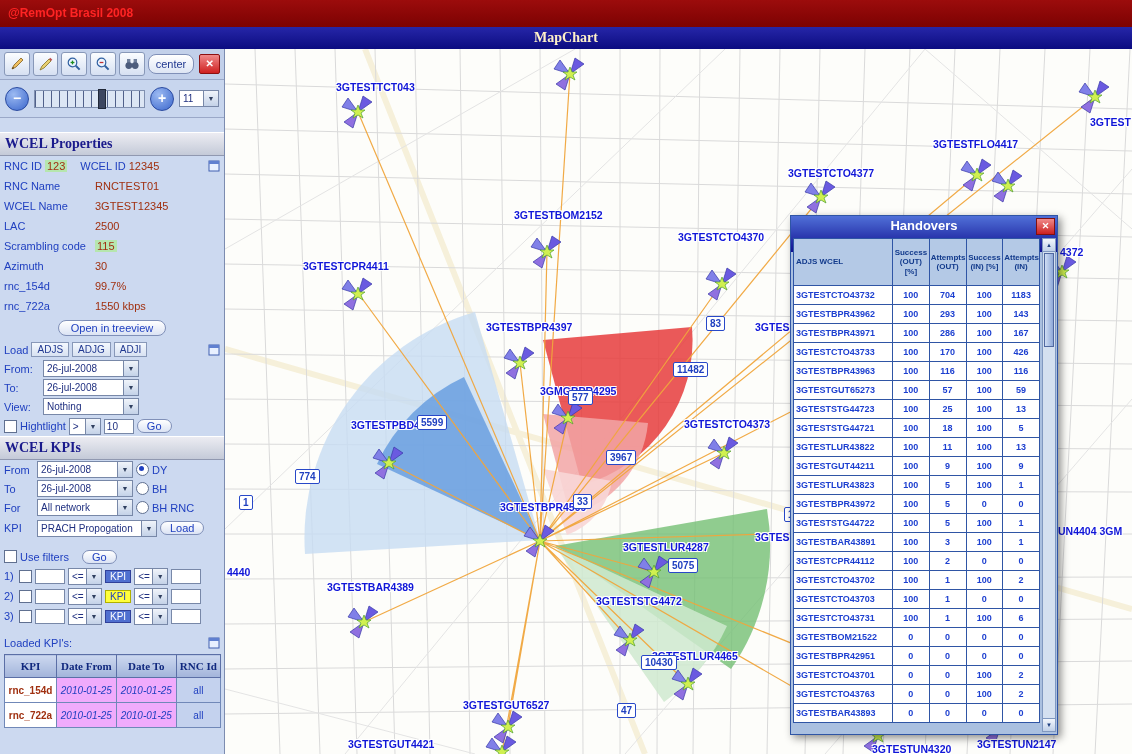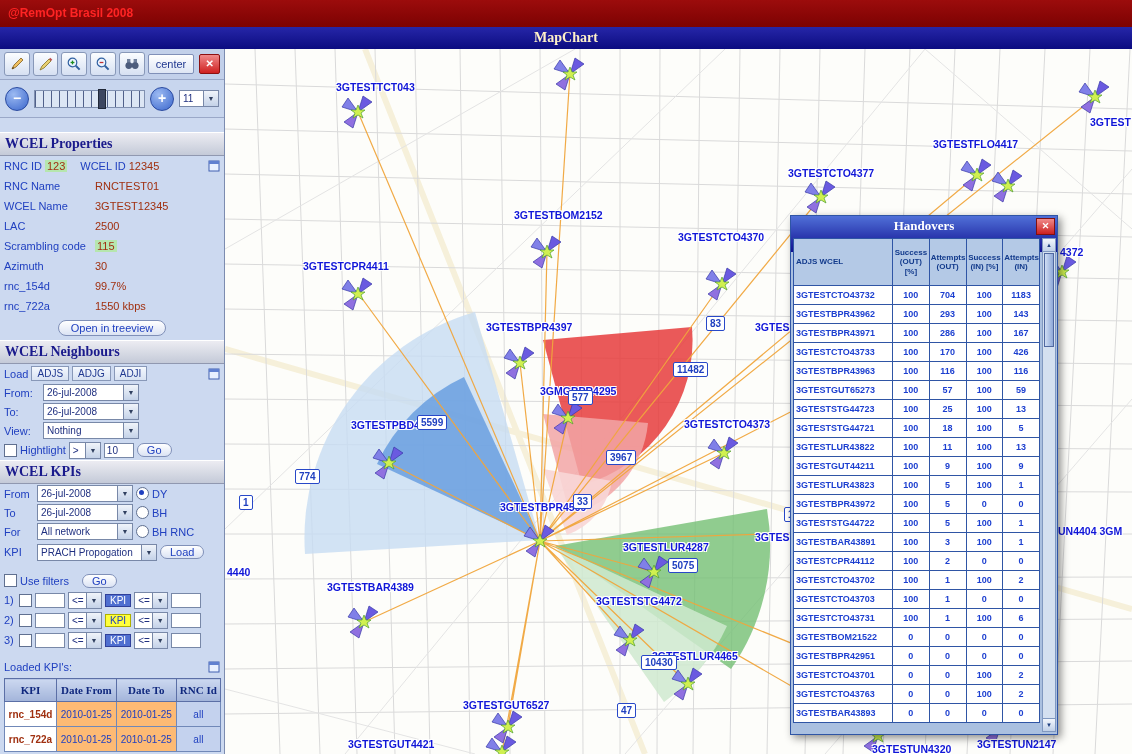--- a/index.html
+++ b/index.html
@@ -13,21 +13,21 @@
           background:linear-gradient(#2626a8,#00006e);color:#fff1c8;text-align:center;
           font-family:"Liberation Serif",serif;font-weight:bold;font-size:14px;line-height:22px;}
   
   .sidebar{position:absolute;left:0;top:49px;width:225px;height:705px;background:#ccd9f0;
            border-right:1px solid #7c8cb0;box-sizing:border-box;color:#2040c0;overflow:hidden;}
   .toolbar{height:30px;display:flex;align-items:center;gap:3px;padding:0 4px;
            background:#c2d0ea;border-bottom:1px solid #9aa8c8;}
   .icon-btn{width:24px;height:22px;background:linear-gradient(#fbfdff,#d6e0f2);
             border:1px solid #8898b8;border-radius:3px;display:flex;align-items:center;justify-content:center;}
   .center-btn{height:20px;padding:0 7px;background:linear-gradient(#ffffff,#dde5f4);
-              border:1px solid #8090b8;border-radius:2px;color:#203890;font-size:11px;}
+              border:1px solid #8090b8;border-radius:8px;color:#203890;font-size:11px;}
   .close-btn{width:19px;height:18px;margin-left:2px;background:linear-gradient(#f08a8a,#cf2020);
              border:1px solid #8c1010;border-radius:2px;color:#fff;font-size:10px;font-weight:bold;
              text-align:center;line-height:17px;}
   .zoomrow{height:37px;display:flex;align-items:center;gap:5px;padding:0 5px;
            background:#c8d6ee;border-bottom:1px solid #9aa8c8;}
   .round-btn{width:22px;height:22px;border-radius:50%;flex:0 0 auto;
              background:radial-gradient(circle at 35% 30%,#9cbaf2,#3a66cc);
              border:1px solid #2a4aa0;color:#fff;font-weight:bold;font-size:14px;
              text-align:center;line-height:20px;}
   .zoom-slider{position:relative;flex:1;height:16px;background:#dce6f4;border:1px solid #8090b0;
@@ -64,35 +64,35 @@
   .mini-input{width:24px;height:13px;background:#fff;border:1px solid #7888a8;font-size:10px;color:#203080;padding:0 2px;}
   .kpi-chip{background:#4f6fd0;color:#fff;font-size:10px;padding:0 4px;border:1px solid #30409a;}
   .style-yellow .kpi-chip{background:#ffff3c;color:#2040c0;border:1px solid #b0b000;}
   .fnum{width:12px;color:#2040c0;}
   .lk-title{height:18px;margin-top:8px;}
   .lk-table{width:217px;margin:2px 4px 0 4px;border-collapse:collapse;}
   .lk-table th{background:linear-gradient(#ccd8f0,#a2b4da);color:#10287e;font-family:"Liberation Serif",serif;
       font-size:11px;border:1px solid #5b6fa6;height:20px;}
   .lk-table td{height:22px;border:1px solid #7088b8;font-size:10px;text-align:center;}
   .c-kpi{color:#a03010;background:#fff;font-weight:bold;}
-  .c-date{color:#2040c0;background:#fdba74;font-size:9px;}
+  .c-date{color:#2040c0;background:#f0abfc;font-style:italic;font-size:9px;}
   .c-rnc{color:#2040c0;background:#c4d2ee;}
   
   .map{position:absolute;left:225px;top:49px;width:907px;height:705px;background:#fdfdfa;overflow:hidden;}
   .map svg.layer{position:absolute;left:0;top:0;}
   .site{position:absolute;width:36px;height:36px;margin:-18px 0 0 -18px;}
   .map-label{position:absolute;color:#1016d8;font-weight:bold;font-size:10.5px;white-space:nowrap;
      text-shadow:1px 1px 0 #fff,-1px -1px 0 #fff,1px -1px 0 #fff,-1px 1px 0 #fff;}
   .map-badge{position:absolute;background:#fff;border:1px solid #2848c8;border-radius:2px;
      color:#2040c0;font-size:10px;font-weight:bold;padding:0 3px;line-height:13px;}
   
   .handovers{position:absolute;left:565px;top:166px;width:268px;height:520px;background:#aac0e0;
      border:1px solid #2f55a5;box-shadow:3px 3px 8px rgba(0,0,0,.45);box-sizing:border-box;}
   .ho-title{position:relative;height:36px;background:linear-gradient(#5070d8,#101090);
-     color:#fff;font-family:Liberation Serif, serif;font-weight:bold;font-size:13px;
+     color:#fff;font-family:Liberation Sans, sans-serif;font-weight:bold;font-size:13px;
      text-align:center;line-height:20px;}
   .ho-close{position:absolute;right:2px;top:2px;width:17px;height:15px;
      background:linear-gradient(#f08a8a,#cc2020);border:1px solid #801010;color:#fff;
      font-size:9px;line-height:14px;text-align:center;}
   .ho-body{position:absolute;left:2px;top:22px;right:17px;bottom:2px;}
   .ho-table{border-collapse:collapse;width:100%;table-layout:fixed;}
   .ho-table th{background:#b4c9e6;color:#123a8c;font-size:8px;font-weight:bold;
      border:1px solid #2f55a5;height:44px;padding:1px;line-height:1.15;}
   .ho-table td{background:#fff;color:#1c3fd0;font-size:9px;font-weight:bold;border:1px solid #2f55a5;
      height:18px;text-align:center;overflow:hidden;white-space:nowrap;padding:0 1px;}
@@ -211,21 +211,20 @@
         <span class="pvalue">99.7%</span>
       </div>
     <div class="row prop-row">
         <span class="plabel lw">rnc_722a</span>
         <span class="pvalue">1550 kbps</span>
       </div>
     <div class="btnrow">
         <button class="btn">Open in treeview</button>
       </div>
 
-    <div class="section-header">WCEL Neighbours</div>
     <div class="row r19">
       <span class="plabel">Load</span>
       <span class="tab-btn">ADJS</span>
       <span class="tab-btn">ADJG</span>
       <span class="tab-btn">ADJI</span>
       <span class="mini-icon">
         <svg width="12" height="12" viewBox="0 0 12 12">
             <rect x="1" y="1" width="10" height="10" fill="#e8f0ff" stroke="#4060b0"></rect>
             <rect x="1" y="1" width="10" height="3" fill="#6080d0"></rect>
           </svg>

